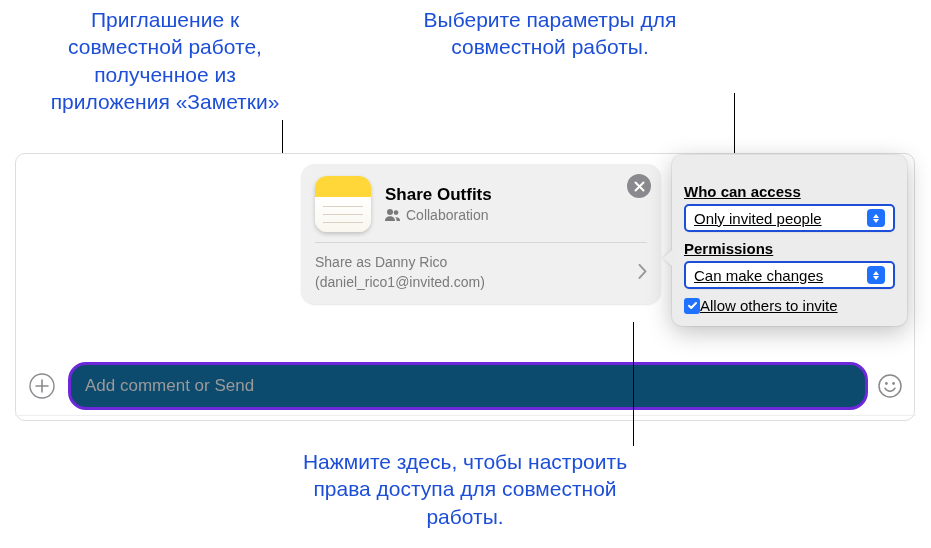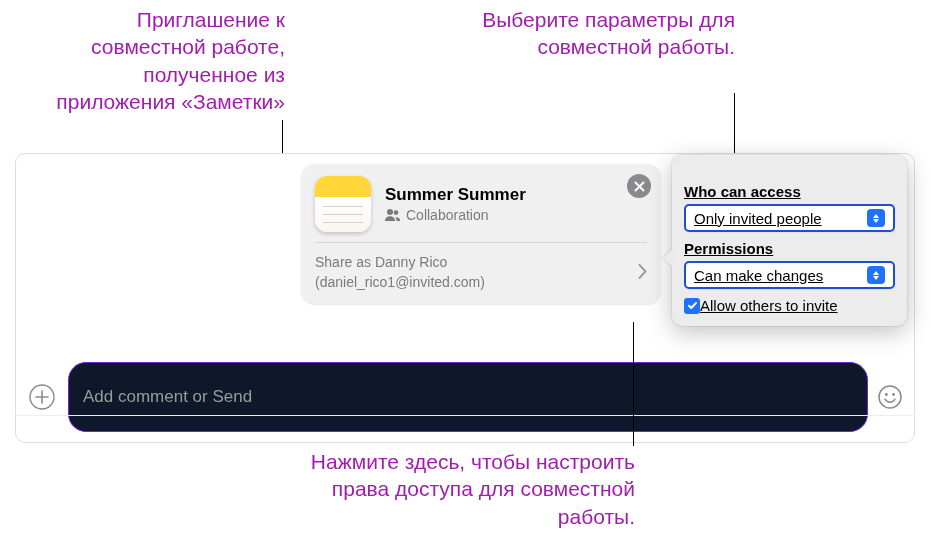--- a/index.html
+++ b/index.html
@@ -6,24 +6,24 @@
     body {
       font-family: -apple-system, "Helvetica Neue", Helvetica, Arial, sans-serif;
       background: #fff;
       width: 931px;
       height: 548px;
       position: relative;
       overflow: hidden;
     }
     .callout {
       position: absolute;
-      color: #a21caf;
+      color: #1d4ed8;
       font-size: 21px;
       line-height: 1.3;
-      text-align: right;
+      text-align: center;
     }
     .callout-line {
       position: absolute;
       background: #000;
     }
     .message-window {
       position: absolute;
       left: 15px;
       top: 153px;
       width: 900px;
@@ -210,26 +210,26 @@
       color: #8a8a8e;
       display: flex;
       align-items: center;
       justify-content: center;
       font-size: 26px;
       font-weight: 300;
       margin-right: 2px;
     }
     .input-field {
       flex: 1;
-      border: 1px solid #6d28d9;
+      border: 3px solid #6d28d9;
       border-radius: 18px;
-      padding: 24px 14px;
+      padding: 11px 14px;
       font-size: 17px;
       color: #9a9a9a;
-      background: #0f172a;
+      background: #0c4a6e;
     }
     .emoji-btn {
       color: #8a8a8e;
       font-size: 24px;
       display: flex;
       align-items: center;
     }
     .bottom-divider {
       position: absolute;
       left: 15px;
@@ -248,21 +248,21 @@
 <div class="callout" style="left:365px; top:6px; width:370px;">Выберите параметры для совместной работы.</div>
 <div class="callout-line" style="left:734px; top:93px; width:1px; height:60px;"></div>
 
 <div class="message-window">
   <div class="compose-area">
 
     <div class="attachment-card">
       <div class="card-top">
         <div class="notes-icon"></div>
         <div class="card-title-block">
-          <div class="card-title">Summer Summer</div>
+          <div class="card-title">Share Outfits</div>
           <div class="card-subtitle">
             <span class="people-icon">
               <svg width="16" height="12" viewBox="0 0 16 12">
                   <path fill="#7a7a7a" d="M5 6a3 3 0 100-6 3 3 0 000 6zm6 0a2.4 2.4 0 100-4.8A2.4 2.4 0 0011 6zM0 11.2C0 8.9 2.2 7.2 5 7.2s5 1.7 5 4v.8H0v-.8zm11.5.8v-.8c0-1.2-.4-2.2-1.1-3 .2 0 .4-.02.6-.02 2.3 0 4 1.3 4 3v.82h-3.5z"></path>
                 </svg>
             </span>
             <span>Collaboration</span>
           </div>
         </div>
         <div class="close-btn">

